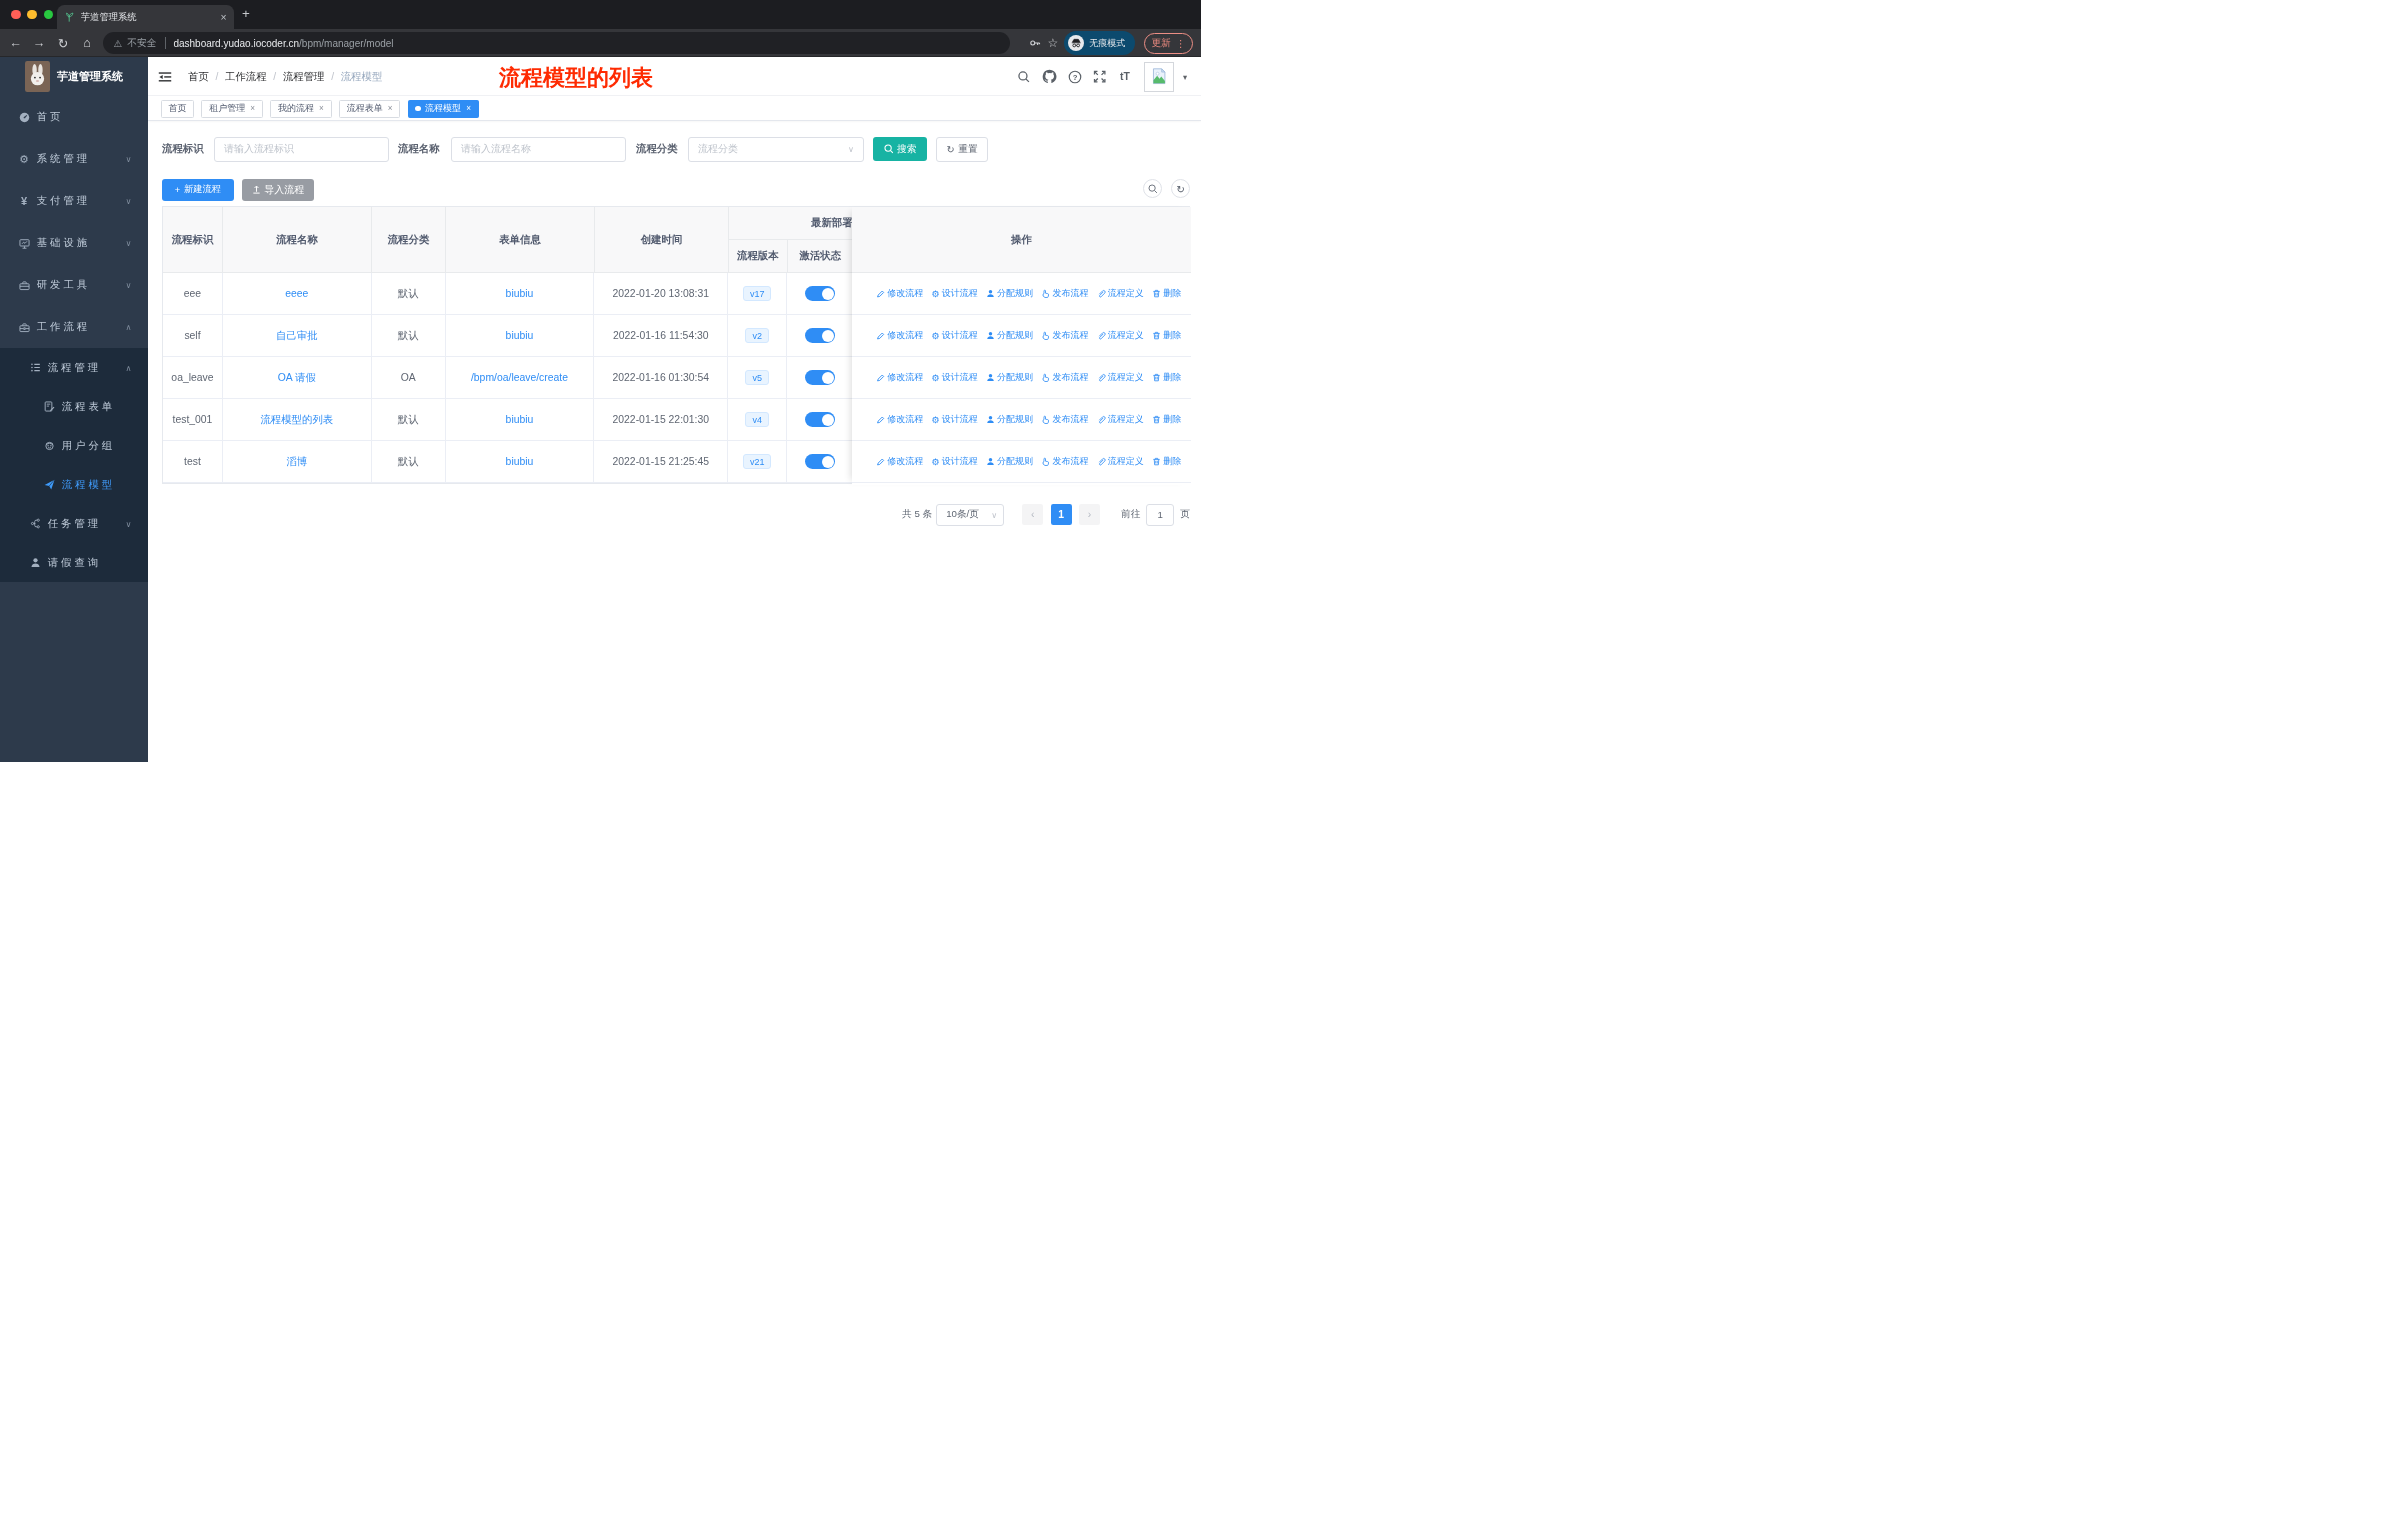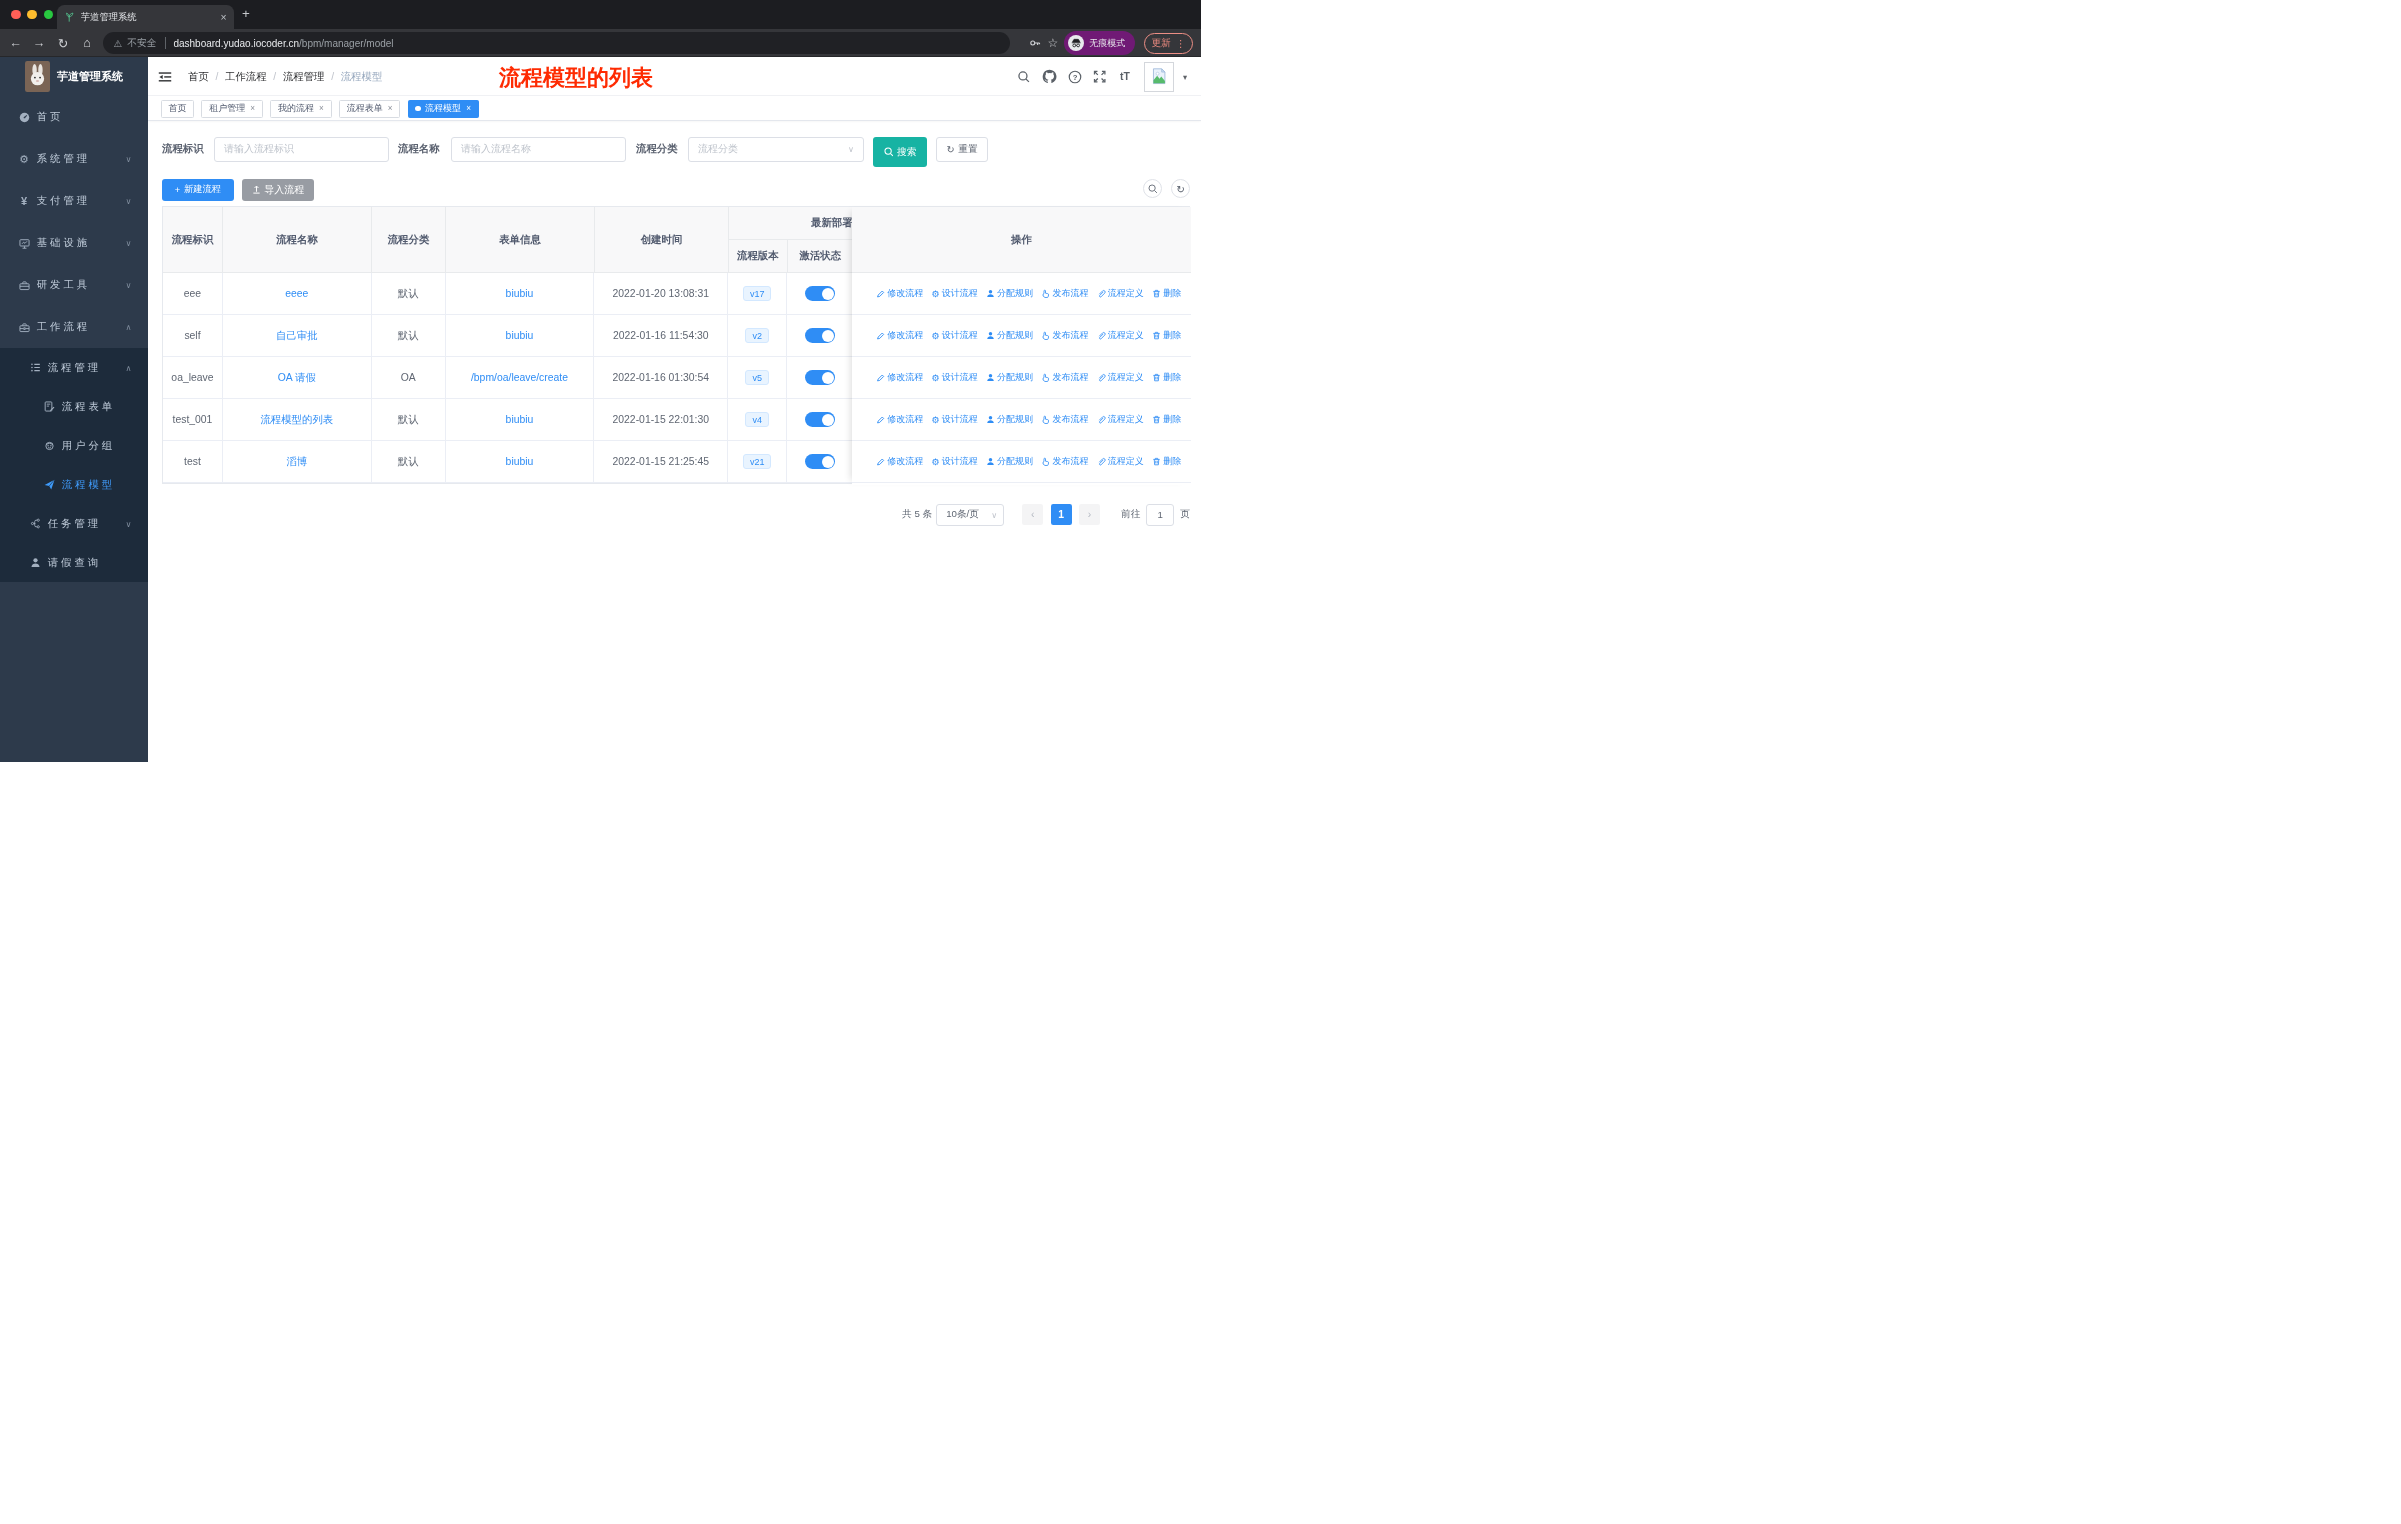--- a/index.html
+++ b/index.html
@@ -16,21 +16,21 @@
   #tab .close { color:#bdc1c6; font-size:10.4px; cursor:default; }
   .newtab { position:absolute; left:242px; top:7.4px; color:#c6c8cc; font-size:13.4px; line-height:13.4px; }
   #toolbar { position:absolute; left:0; top:29px; width:1201px; height:28px; background:#35363a; border-bottom:0.7px solid #26272a; }
   .navico { position:absolute; top:0; height:28px; display:flex; align-items:center; justify-content:center; width:22px; color:#cfd1d5; font-size:12.7px; }
   #omnibox { position:absolute; left:103px; top:3px; width:907px; height:22px; border-radius:11px; background:#202125; display:flex; align-items:center; padding:0 10.4px; }
   #omnibox .warn { color:#9aa0a6; font-size:9.7px; }
   #omnibox .sec { color:#9aa0a6; font-size:9.7px; margin-left:5.2px; }
   #omnibox .div { width:0.7px; height:12px; background:#5f6368; margin:0 8.2px; }
   #omnibox .host { color:#e8eaed; font-size:10px; }
   #omnibox .path { color:#9aa0a6; font-size:10px; }
-  #incog { position:absolute; left:1064px; top:2.2px; height:24px; width:71px; border-radius:12px; background:#701a75; display:flex; align-items:center; padding:0 3.7px; }
+  #incog { position:absolute; left:1064px; top:2.2px; height:24px; width:71px; border-radius:12px; background:#0c4a6e; display:flex; align-items:center; padding:0 3.7px; }
   #incog .circ { width:16.4px; height:16.4px; border-radius:50%; background:#e8eaed; display:flex; align-items:center; justify-content:center; }
   #incog .lbl { color:#e8eaed; font-size:9px; margin-left:5.2px; }
   #update { position:absolute; left:1144px; top:3.7px; height:21.6px; width:49px; border:1.1px solid #ec8e85; border-radius:11px; color:#ee8b80; display:flex; align-items:center; justify-content:center; gap:5.2px; font-size:9.7px; }
 
   
   #sidebar { position:absolute; left:0; top:57px; width:148px; height:705px; background:#2d3a4b; }
   #logo { display:flex; align-items:center; padding:6px 0 6px 24.6px; height:39px; }
   #logo .name { color:#fff; font-size:11px; font-weight:bold; margin-left:7.4px; white-space:nowrap; }
   .mi { height:42px; display:flex; align-items:center; position:relative; color:#bfcbd9; font-size:10.4px; cursor:pointer; }
   .mi .ico { width:12px; display:flex; justify-content:center; margin-left:18px; color:#a3b0c0; font-size:11px; }
@@ -60,21 +60,21 @@
   .tag .x { margin-left:5.2px; font-size:8.2px; color:#8a8f99; }
   .tag.active { background:#2f8df5; border-color:#2f8df5; color:#fff; }
   .tag.active .dot { width:5.2px; height:5.2px; border-radius:50%; background:#fff; margin-right:4.5px; }
   .tag.active .x { color:#fff; }
 
   
   .flabel { position:absolute; top:137px; height:24.6px; line-height:24.6px; font-size:10.4px; font-weight:600; color:#5b6270; }
   .finput { position:absolute; top:137px; height:24.6px; border:0.7px solid #dcdfe6; border-radius:3px; background:#fff; display:flex; align-items:center; padding:0 9px; font-size:10px; color:#bfc4cc; }
   .finput .ph { white-space:nowrap; overflow:hidden; }
   .finput .sel-chev { margin-left:auto; color:#c0c4cc; font-size:8.2px; }
-  #btn-search { position:absolute; left:873px; top:137px; width:54px; height:30px; background:#17b3a3; border-radius:3px; color:#fff; font-size:9.7px; display:flex; align-items:center; justify-content:center; gap:3.7px; cursor:pointer; }
+  #btn-search { position:absolute; left:873px; top:137px; width:54px; height:24px; background:#17b3a3; border-radius:3px; color:#fff; font-size:9.7px; display:flex; align-items:center; justify-content:center; gap:3.7px; cursor:pointer; }
   #btn-reset { position:absolute; left:936px; top:137px; width:52px; height:24.6px; background:#fff; border:0.7px solid #dcdfe6; border-radius:3px; color:#5f6672; font-size:9.7px; display:flex; align-items:center; justify-content:center; gap:3.7px; cursor:pointer; }
   #btn-create { position:absolute; left:162px; top:179px; width:72px; height:21.6px; background:#2f8df5; border-radius:3px; color:#fff; font-size:9.3px; display:flex; align-items:center; justify-content:center; gap:3.7px; cursor:pointer; }
   #btn-import { position:absolute; left:242px; top:179px; width:72px; height:21.6px; background:#989ca3; border-radius:3px; color:#fff; font-size:10px; display:flex; align-items:center; justify-content:center; gap:3.7px; cursor:pointer; }
   .circlebtn { position:absolute; top:179px; width:19.4px; height:19.4px; border-radius:50%; border:0.7px solid #dfe2e8; background:#fff; display:flex; align-items:center; justify-content:center; color:#5f6672; cursor:pointer; }
 
   
   #table { position:absolute; left:162px; top:206px; width:1028px; height:278px; border:0.7px solid #e6e9ee; font-size:10.4px; color:#5f6672; }
   #thead-left { position:absolute; left:0; top:0; width:690px; height:66px; background:#f8f8f9; display:flex; }
   .hc { border-right:0.7px solid #e8eaec; border-bottom:0.7px solid #e8eaec; display:flex; align-items:center; justify-content:center; font-weight:600; color:#515a6e; height:66px; }
   #hgroupcol { width:124px; height:66px; }

